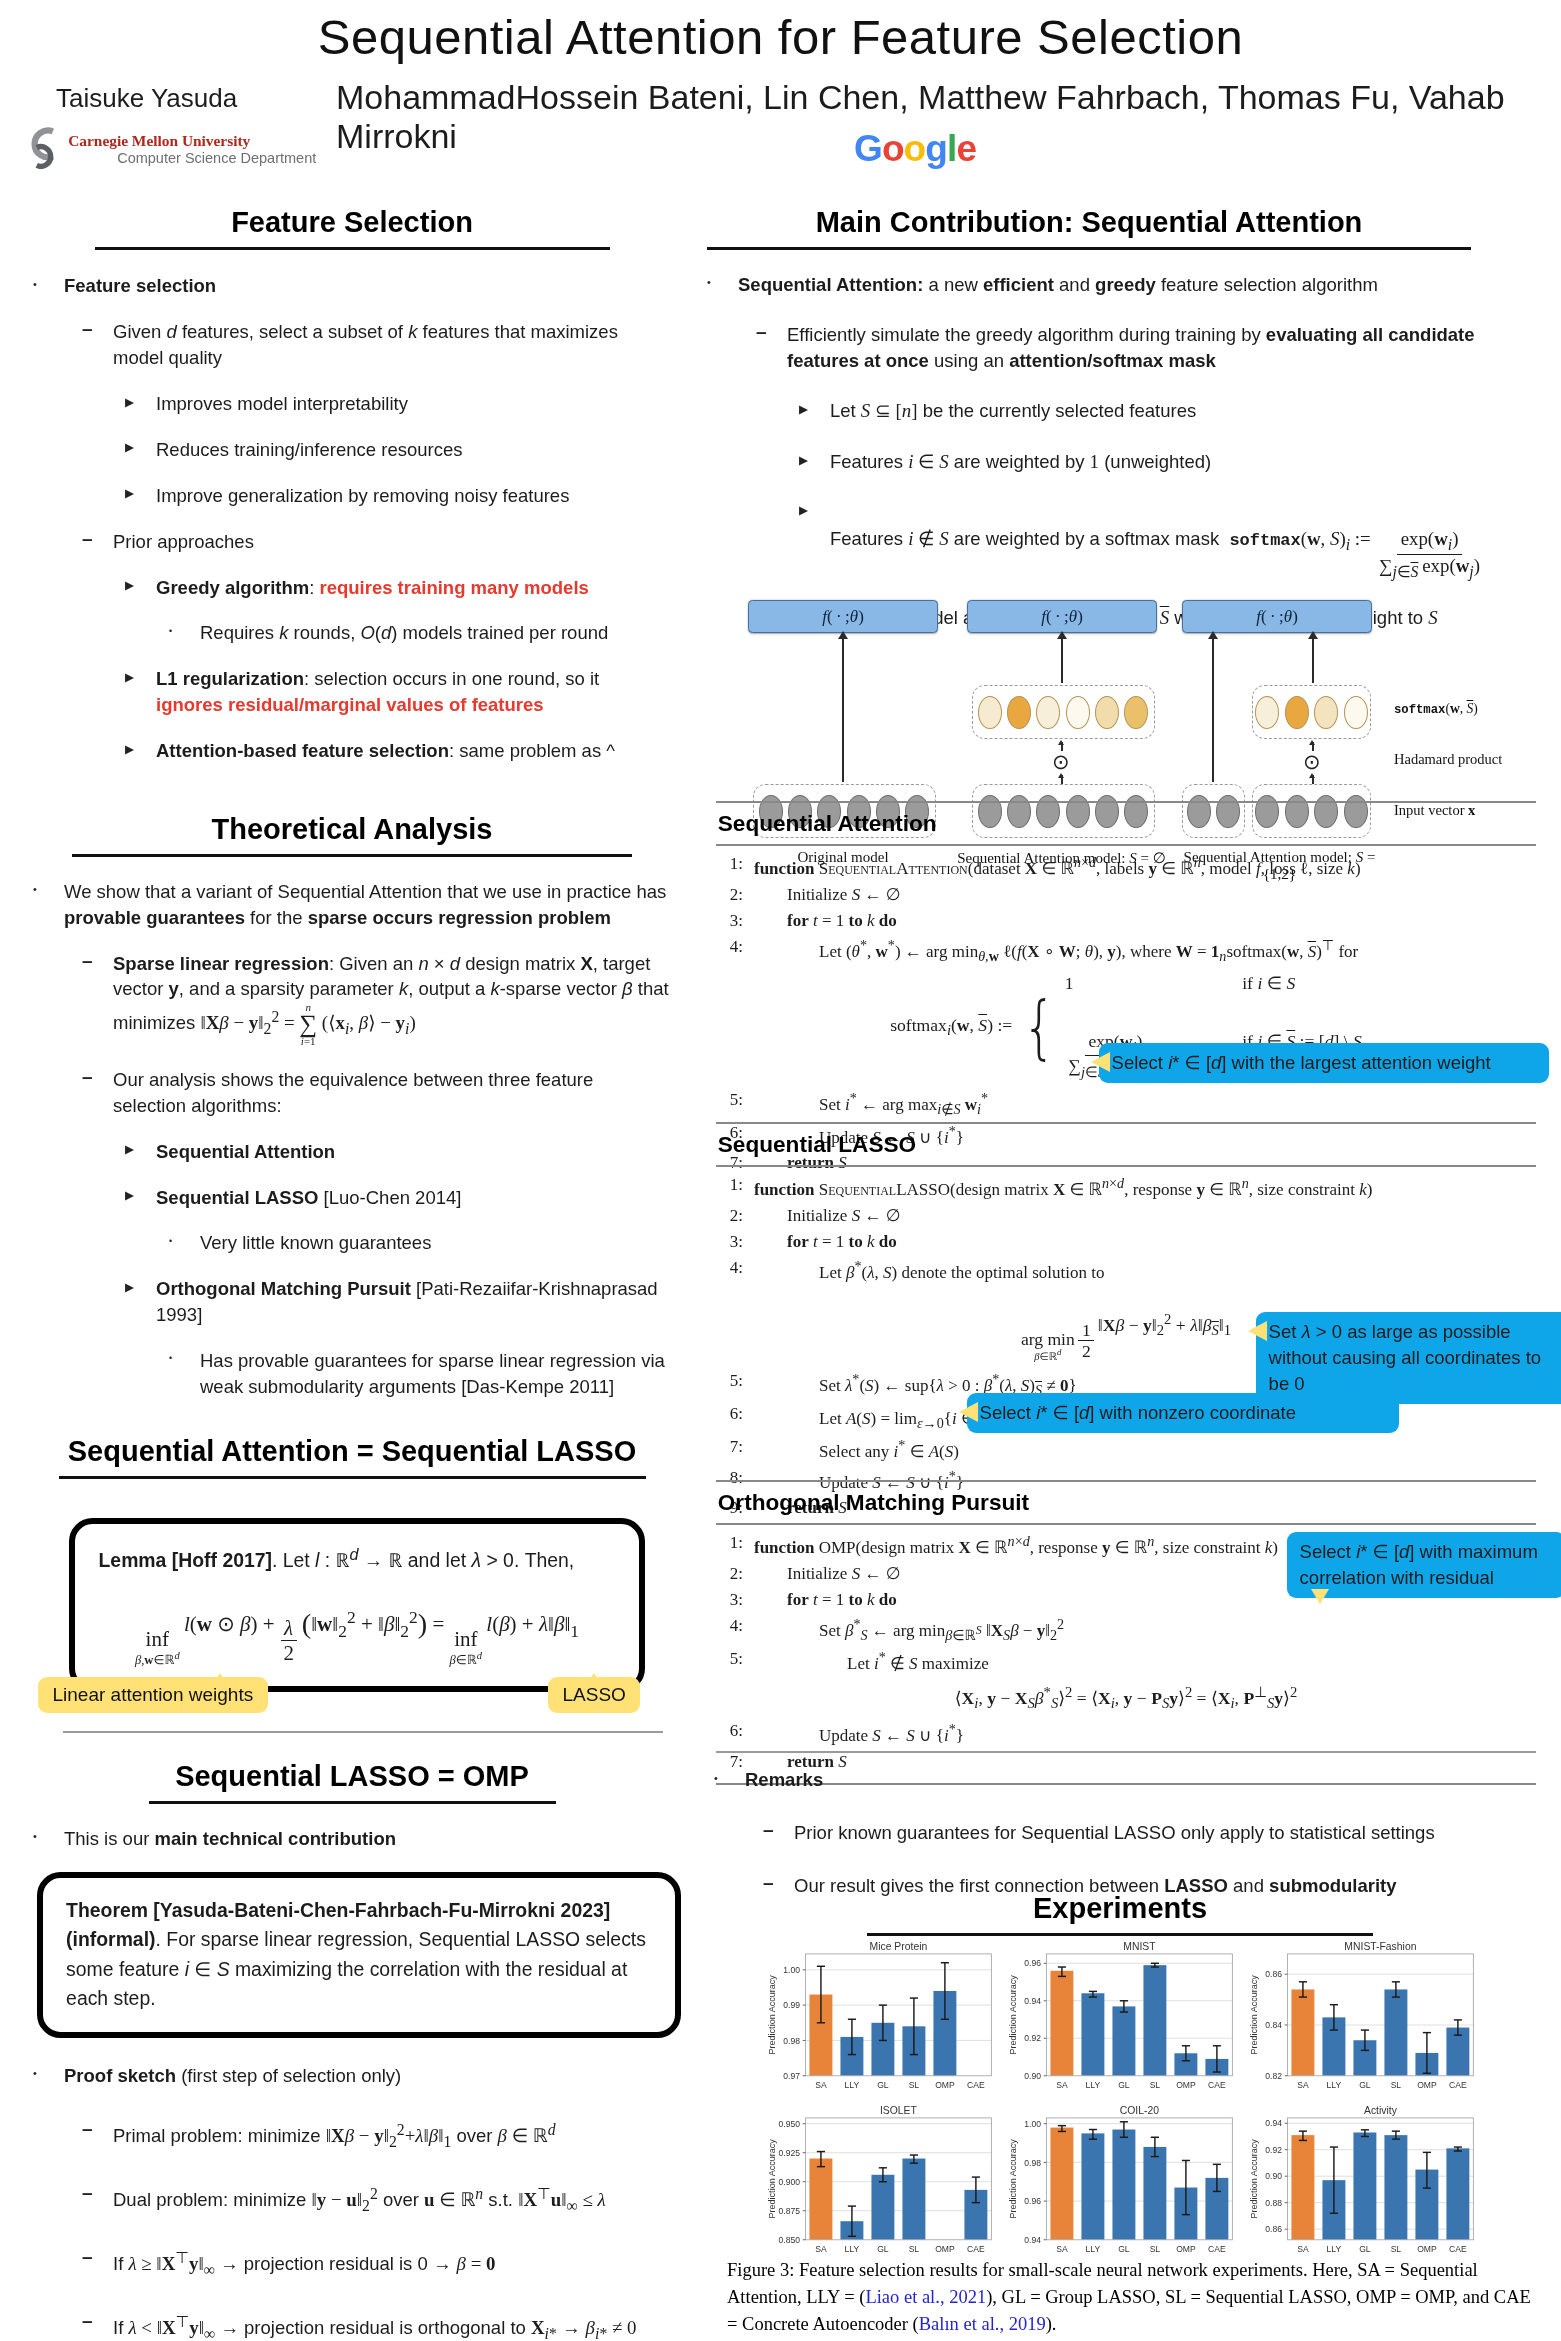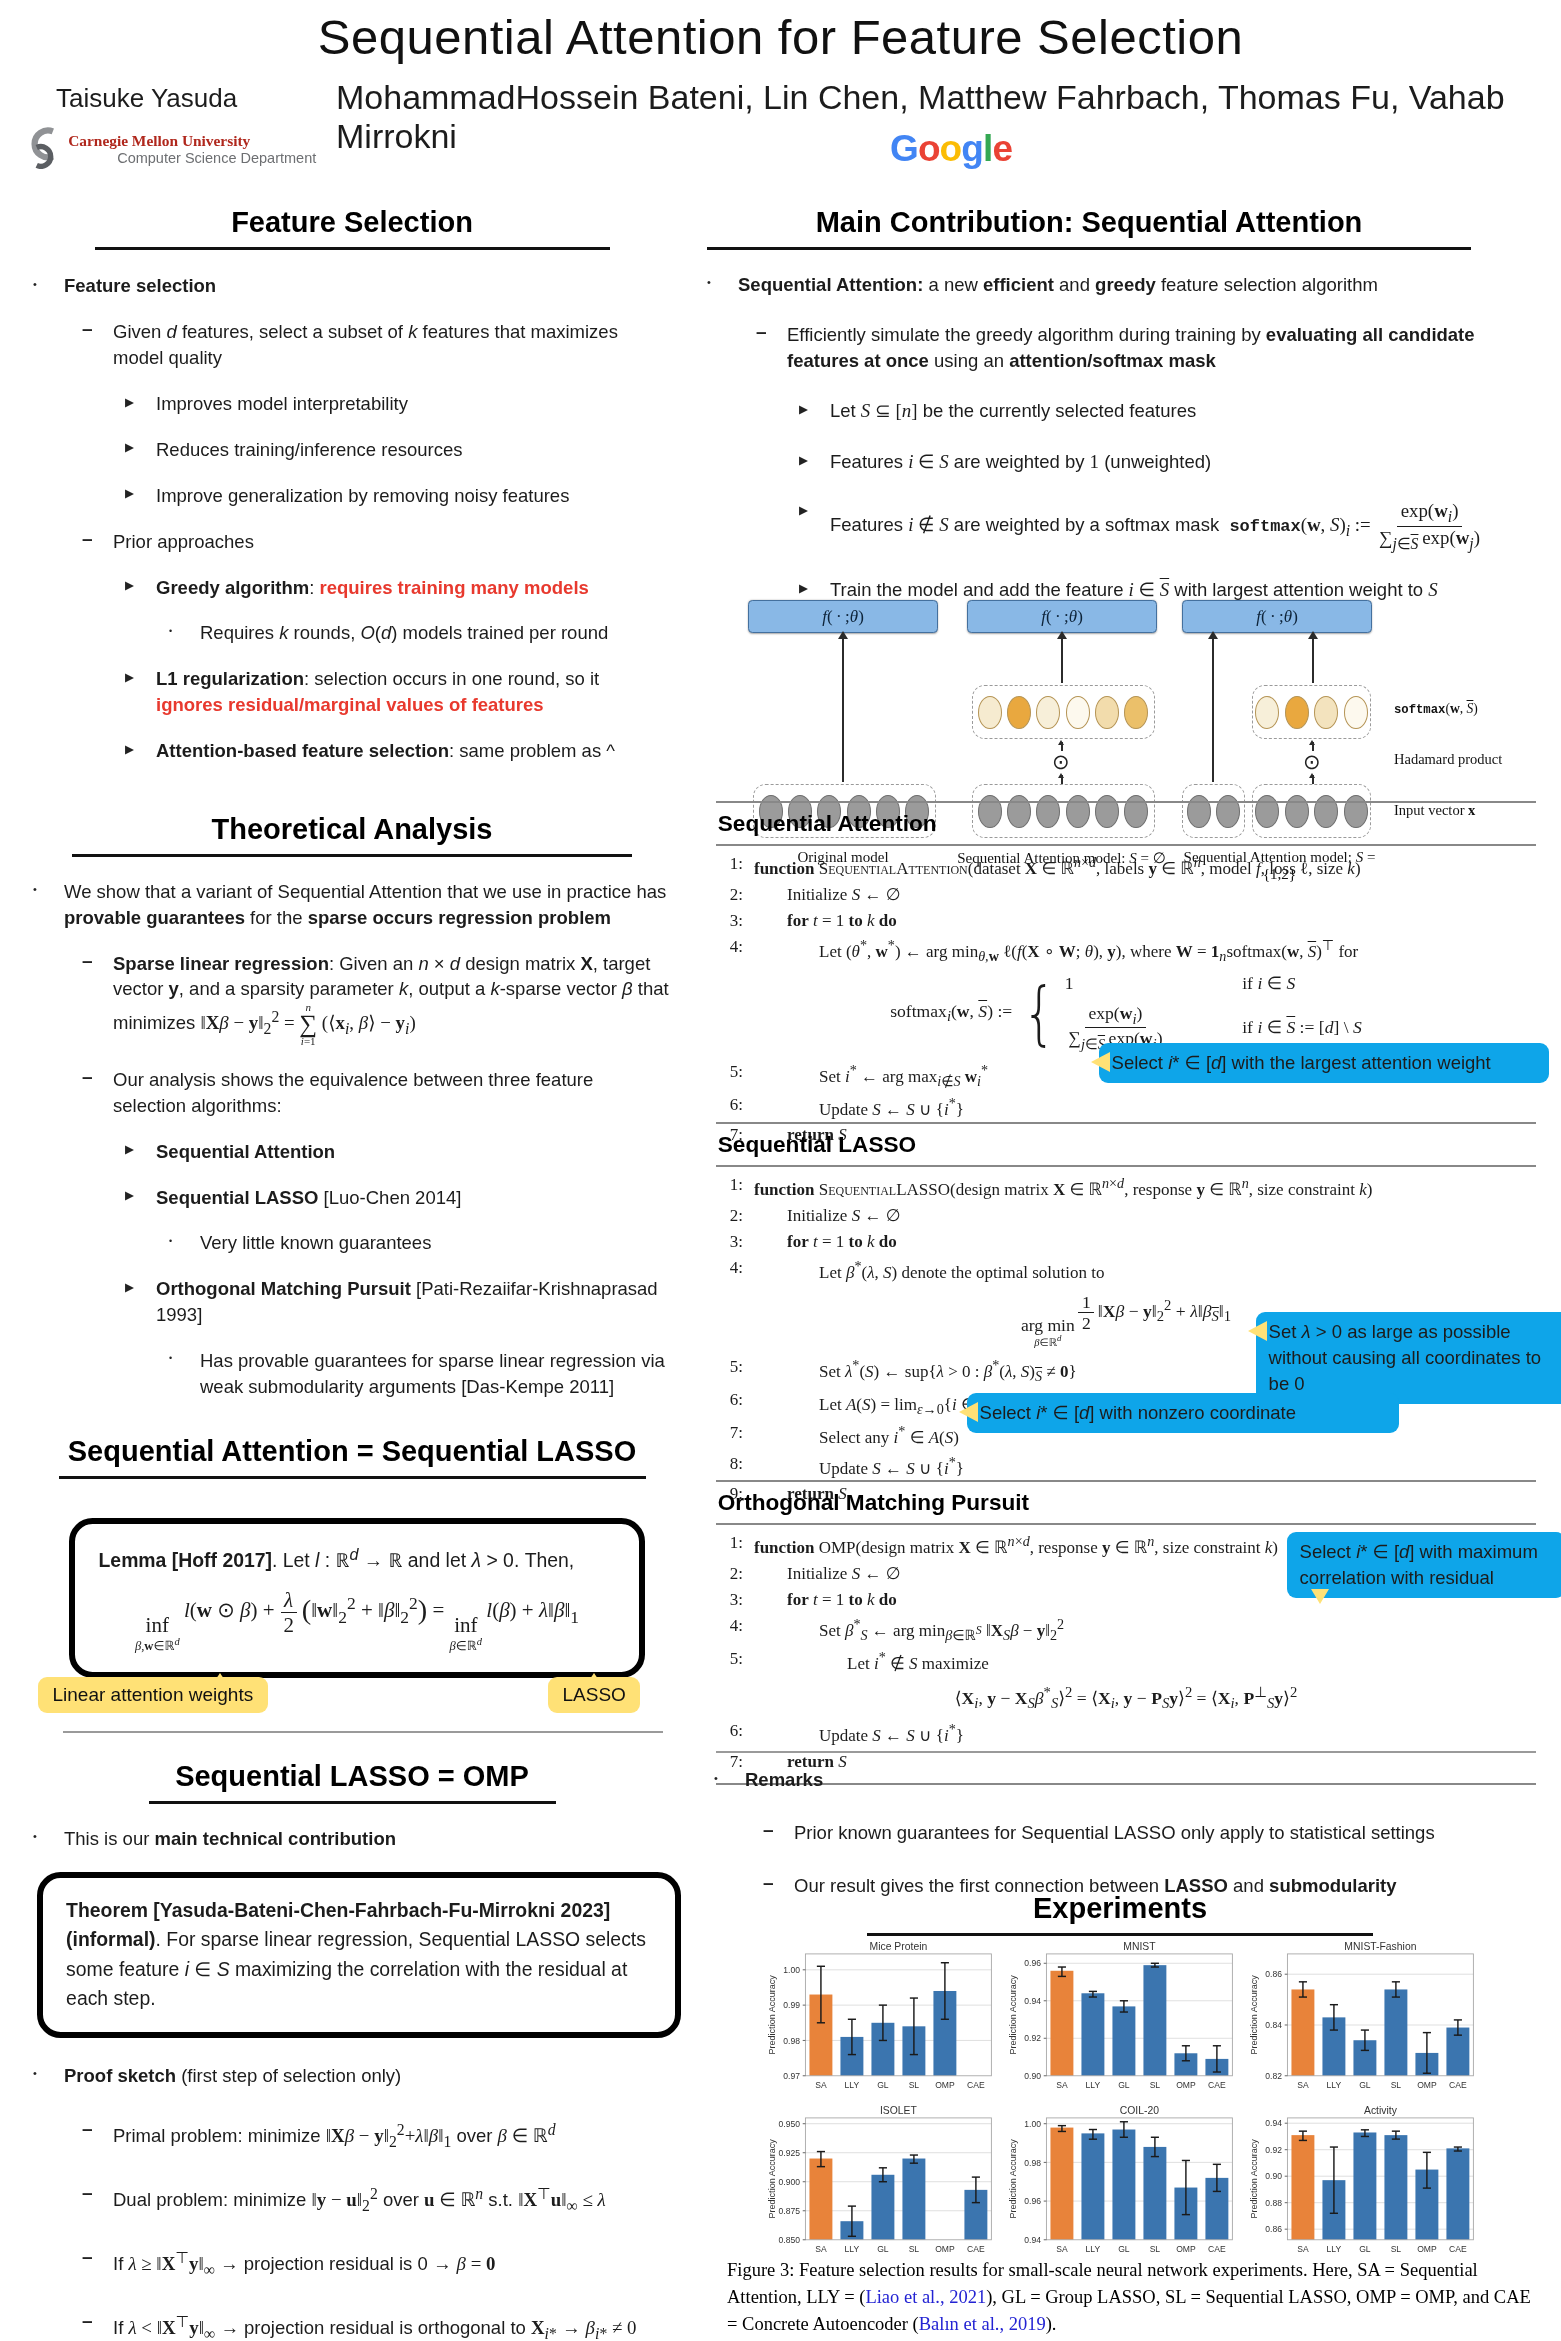--- a/index.html
+++ b/index.html
@@ -6,21 +6,21 @@
   body{width:1561px;height:2342px;position:relative;font-family:"Liberation Sans",sans-serif;color:#1c1c1c;overflow:hidden;}
   .abs{position:absolute;}
 
   
   #poster-title{left:0;right:0;top:9px;text-align:center;font-size:49px;font-weight:400;letter-spacing:0.5px;color:#111;}
   #author-primary{left:56px;top:83px;font-size:26px;}
   #authors-rest{left:336px;top:78px;font-size:34px;}
   #cmu-block{left:25px;top:126px;display:flex;align-items:center;gap:7.2px;}
   #cmu-text .l1{color:#b0271c;font-weight:bold;font-size:15.4px;font-family:"Liberation Serif",serif;}
   #cmu-text .l2{color:#6d6f72;font-size:14.5px;}
-  #google-logo{left:890px;top:128px;font-size:37px;font-weight:bold;letter-spacing:-0.9px;}
+  #google-logo{left:854px;top:128px;font-size:37px;font-weight:bold;letter-spacing:-0.9px;}
 
   
   .sec-h{font-size:29px;font-weight:bold;text-align:center;color:#000;}
   .sec-rule{height:2.7px;background:#111;margin:8.1px auto 0;}
   .gray-sep{height:1.8px;background:#9a9a9a;}
 
   
   .item{display:flex;align-items:flex-start;margin-bottom:20px;}
   .blist .item .tx{flex:1;font-size:18.5px;line-height:1.4;}
   .mk{flex:none;width:31px;color:#222;}
@@ -35,21 +35,21 @@
   .rlist .item{margin-bottom:24.4px;}
   .remarks .item{margin-bottom:27px;}
   .proof .item{margin-bottom:30px;}
   .red{color:#E8392E;}
   .m{font-family:"Liberation Serif",serif;font-size:1.02em;}
   .mono{font-family:"Liberation Mono",monospace;font-weight:bold;font-size:0.9em;}
   .ovl{text-decoration:overline;}
   .sc{font-variant:small-caps;}
 
   
-  .frac{display:inline-flex;flex-direction:column;align-items:center;vertical-align:middle;line-height:1.15;text-align:center;}
+  .frac{display:inline-flex;flex-direction:column;align-items:center;vertical-align:middle;line-height:1.15;text-align:center;margin-top:28px;}
   .frac .ft{padding:0 3.6px;border-bottom:1.2px solid currentColor;}
   .frac .fb{padding:0 3.6px;}
   .under{display:inline-flex;flex-direction:column;align-items:center;vertical-align:-14.5px;line-height:1.05;}
   .under .u{font-size:0.6em;}
   .bigop{display:inline-flex;flex-direction:column;align-items:center;vertical-align:middle;line-height:1;}
   .bigop .bt,.bigop .bb{font-size:11px;}
   .bigop .bo{font-size:25px;line-height:0.9;}
   .big{font-size:1.35em;vertical-align:-1.8px;}
 
   

